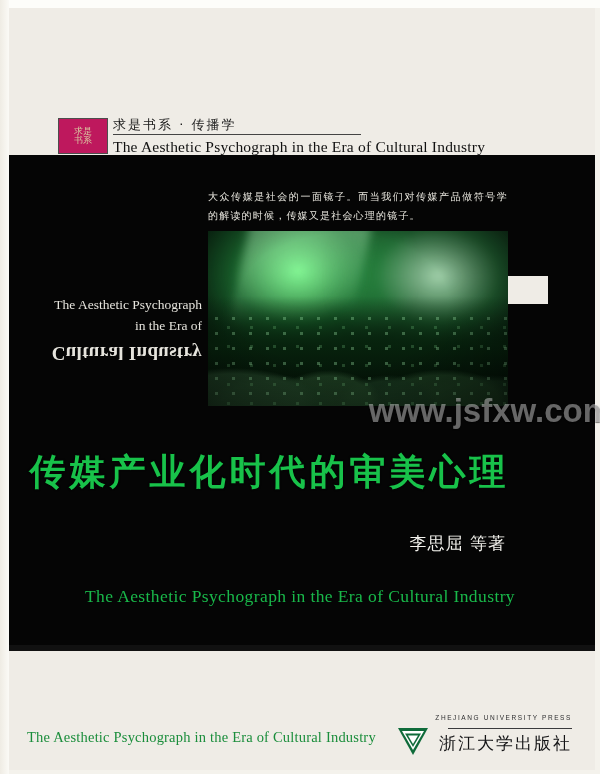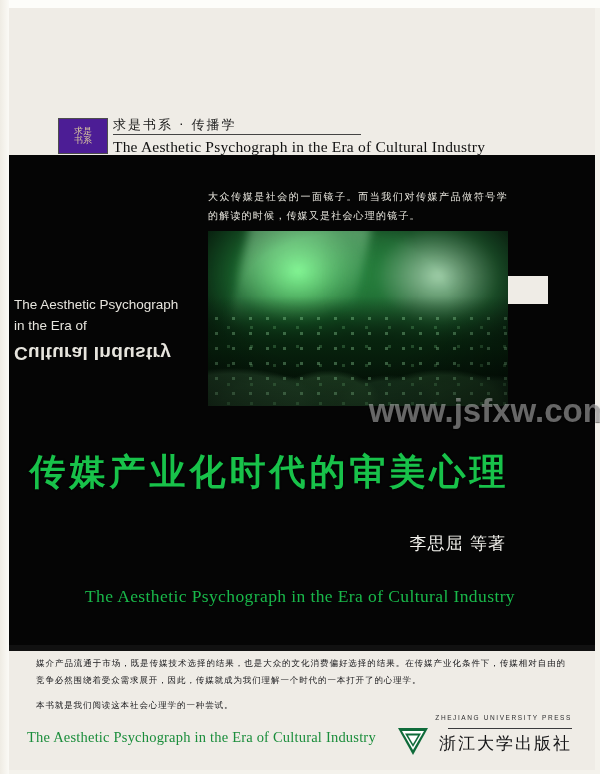--- a/index.html
+++ b/index.html
@@ -70,21 +70,21 @@
     background: #111;
   }
 
   
   .series-logo {
     position: absolute;
     left: 58px;
     top: 118px;
     width: 48px;
     height: 34px;
-    background: #4c1d95;
+    background: #be185d;
     border: 1px solid #4d4d4d;
     display: flex;
     align-items: center;
     justify-content: center;
     color: #d9c7a0;
     font-size: 9px;
     letter-spacing: 0px;
     line-height: 1.05;
     text-align: center;
     font-family: "DejaVu Sans", sans-serif;
@@ -191,25 +191,25 @@
     left: 0; top: 0; right: 0; bottom: 0;
     background: radial-gradient(ellipse at 45% 40%, rgba(0,0,0,0) 45%, rgba(0,0,0,0.55) 100%);
   }
 
   
   .en-left {
     position: absolute;
     left: 14px;
     top: 295px;
     width: 188px;
-    text-align: left;
+    text-align: right;
     color: #e6e4dd;
     font-size: 13.5px;
     line-height: 1.55;
-    font-family: Liberation Sans, sans-serif;
+    font-family: Liberation Serif, serif;
   }
   .en-left .l3 {
     display: block;
     margin-top: 2px;
     font-size: 19px;
     font-weight: bold;
     letter-spacing: 0.3px;
     transform: scaleY(-1);
     transform-origin: center;
   }
@@ -370,24 +370,20 @@
     <span>in the Era of</span>
     <span class="l3">Cultural Industry</span>
   </div>
 
   <div class="watermark">www.jsfxw.com</div>
 
   <div class="title-cn">传媒产业化时代的审美心理</div>
   <div class="author">李思屈 等著</div>
   <div class="title-en-main">The Aesthetic Psychograph in the Era of Cultural Industry</div>
 
-  <div class="bottom-text">
-    <p>媒介产品流通于市场，既是传媒技术选择的结果，也是大众的文化消费偏好选择的结果。在传媒产业化条件下，传媒相对自由的竞争必然围绕着受众需求展开，因此，传媒就成为我们理解一个时代的一本打开了的心理学。</p>
-    <p>本书就是我们阅读这本社会心理学的一种尝试。</p>
-  </div>
 
   <div class="footer-en">The Aesthetic Psychograph in the Era of Cultural Industry</div>
 
   <div class="pub">
     <div class="pub-en">ZHEJIANG UNIVERSITY PRESS</div>
     <div class="pub-rule"></div>
     <div class="pub-mark">
       <svg width="34" height="34" viewBox="0 0 34 34" aria-hidden="true">
         <path d="M2 4 L32 4 L17 31 Z" fill="#0f6b3a"></path>
         <path d="M6 7 L28 7 L17 26 Z" fill="#ffffff"></path>

